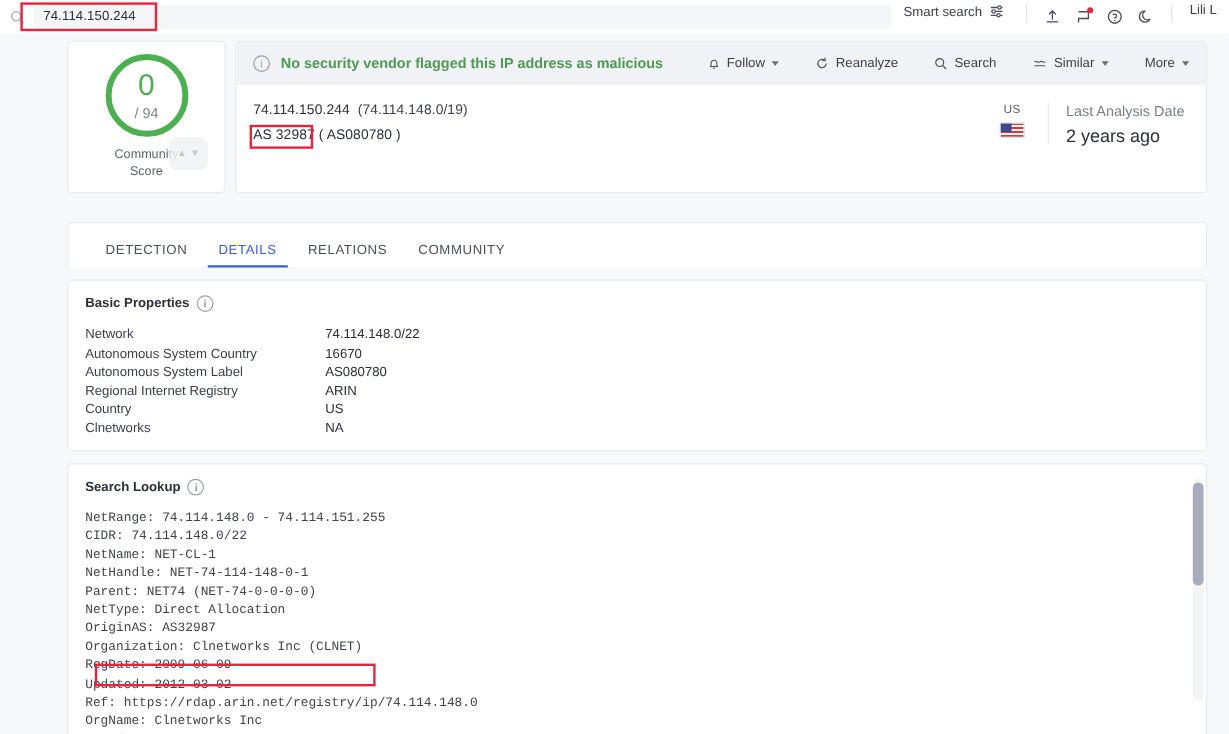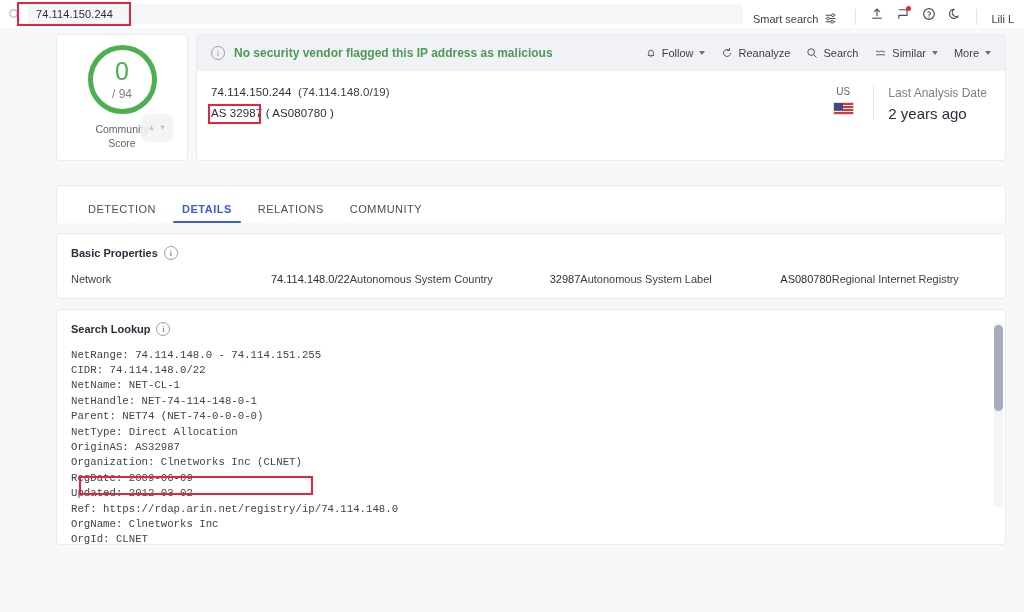--- a/index.html
+++ b/index.html
@@ -47,21 +47,21 @@
   .annot {
     position: absolute;
     border: 2px solid #e8243c;
     pointer-events: none;
     z-index: 20;
   }
   #annot-search { left: 17px; top: 2px; width: 114px; height: 24px; }
 
   .topbar-right {
     display: flex;
-    align-items: flex-end;
+    align-items: flex-start;
     gap: 0;
     flex: none;
     padding-left: 10px;
   }
   .smart-search {
     display: flex; align-items: center; gap: 6px;
     font-size: 11px; color: #3b3e4c;
     padding-right: 10px;
   }
   .tb-sep { width: 1px; height: 16px; background: #e2e4ea; margin: 0 8px; }
@@ -156,21 +156,21 @@
   .info-circle {
     width: 14px; height: 14px; border-radius: 50%;
     border: 1px solid #9aa0ab;
     color: #9aa0ab;
     font-size: 9px;
     display: flex; align-items: center; justify-content: center;
     flex: none;
     font-family: "Liberation Serif", serif;
   }
   .banner-text { font-size: 12px; color: #4e9a55; font-weight: bold; }
-  .actions { display: flex; align-items: center; gap: 16px; flex: none; }
+  .actions { display: flex; align-items: center; gap: 30px; flex: none; }
   .action {
     display: flex; align-items: center; gap: 5px;
     font-size: 11px; color: #3b3e4c; white-space: nowrap;
   }
   .chev {
     width: 0; height: 0;
     border-left: 3.5px solid transparent;
     border-right: 3.5px solid transparent;
     border-top: 4px solid #6b7080;
     margin-left: 1px;
@@ -231,21 +231,21 @@
     align-items: flex-end;
     padding: 0 18px;
   }
   .tab {
     font-size: 11px;
     letter-spacing: .5px;
     color: #4a4d5c;
     padding: 0 13px 8px 13px;
     position: relative;
   }
-  .tab.active { color: #3b5bdb; font-weight: bold; }
+  .tab.active { color: #3b5bdb; font-weight: normal; }
   .tab.active::after {
     content: ""; position: absolute;
     left: 4px; right: 4px; bottom: 0;
     height: 2.5px; background: #3b5bdb; border-radius: 2px;
   }
 
   
   .content {
     margin: 0 18px 0 56px;
     background: #f7f8fa;
@@ -256,21 +256,21 @@
     border: 1px solid #e9eaef;
     border-radius: 4px;
     padding: 12px 14px 10px 14px;
     margin-bottom: 10px;
   }
   .panel-title {
     display: flex; align-items: center; gap: 6px;
     font-size: 11px; font-weight: bold; color: #2b2e3b;
     margin-bottom: 12px;
   }
-  .props { display: flex; flex-direction: row; gap: 0; }
+  .props { display: flex; flex-direction: column; gap: 0; }
   .prop-row { display: flex; font-size: 11px; line-height: 15.5px; }
   .prop-key { width: 200px; color: #3b3e4c; flex: none; }
   .prop-val { color: #2b2e3b; }
 
   .whois-panel {
     padding-bottom: 0;
     position: relative;
     height: 236px;
     overflow: hidden;
   }
@@ -478,21 +478,21 @@
         <span>Basic Properties</span>
         <span class="info-circle">i</span>
       </div>
       <div class="props">
         <div class="prop-row">
           <span class="prop-key">Network</span>
           <span class="prop-val">74.114.148.0/22</span>
         </div>
         <div class="prop-row">
           <span class="prop-key">Autonomous System Country</span>
-          <span class="prop-val">32987</span>
+          <span class="prop-val">16670</span>
         </div>
         <div class="prop-row">
           <span class="prop-key">Autonomous System Label</span>
           <span class="prop-val">AS080780</span>
         </div>
         <div class="prop-row">
           <span class="prop-key">Regional Internet Registry</span>
           <span class="prop-val">ARIN</span>
         </div>
         <div class="prop-row">

